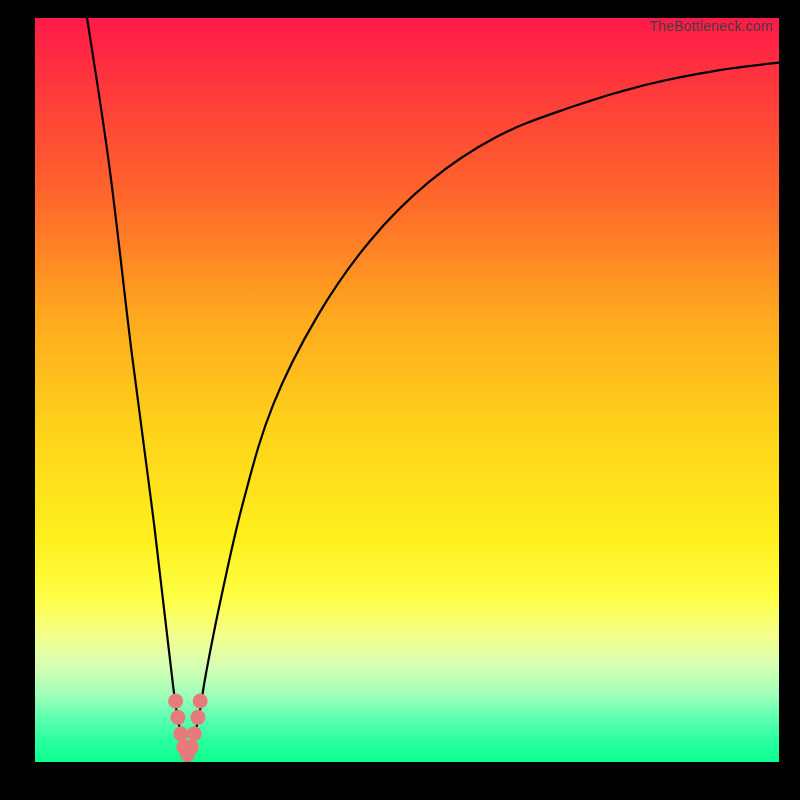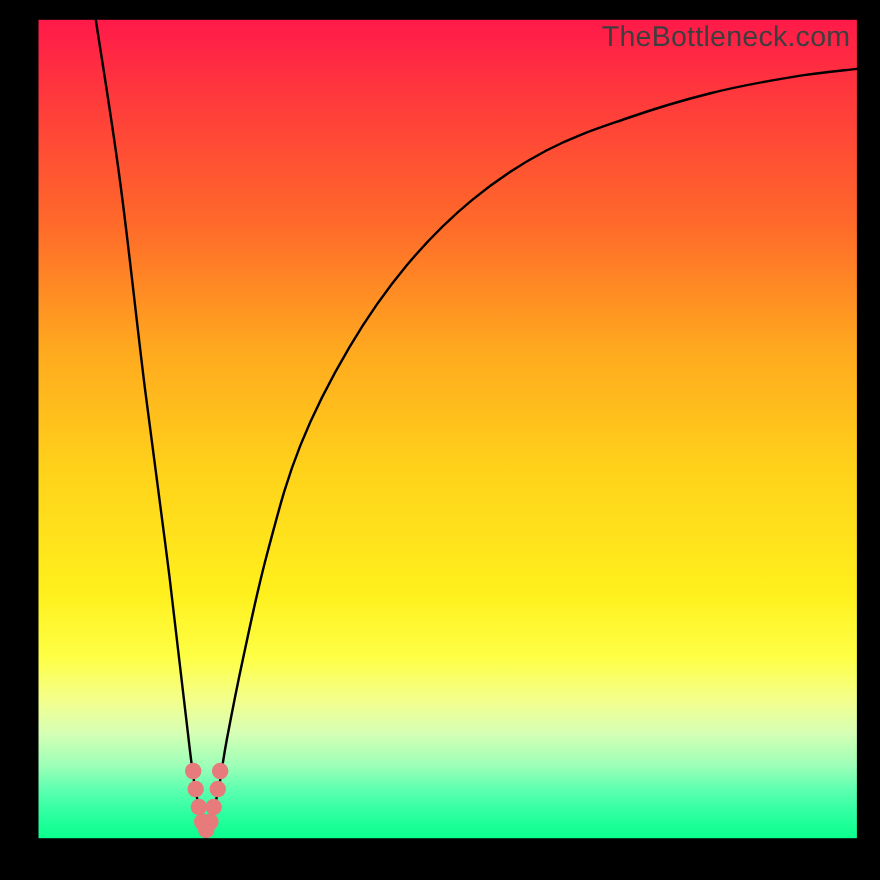--- a/index.html
+++ b/index.html
@@ -31,21 +31,21 @@
       #5fffb0 94%,
       #2dffa0 97%,
       #0aff8e 100%
     );
   }
   .watermark {
     position: absolute;
     top: 0px;
     right: 6px;
     color: #3e3e3e;
-    font-size: 26px;
+    font-size: 14px;
     font-weight: 500;
     letter-spacing: 0.2px;
     user-select: none;
     text-align: center;
   }
   svg.curve {
     position: absolute;
     left: 0;
     top: 0;
     width: 744px;

